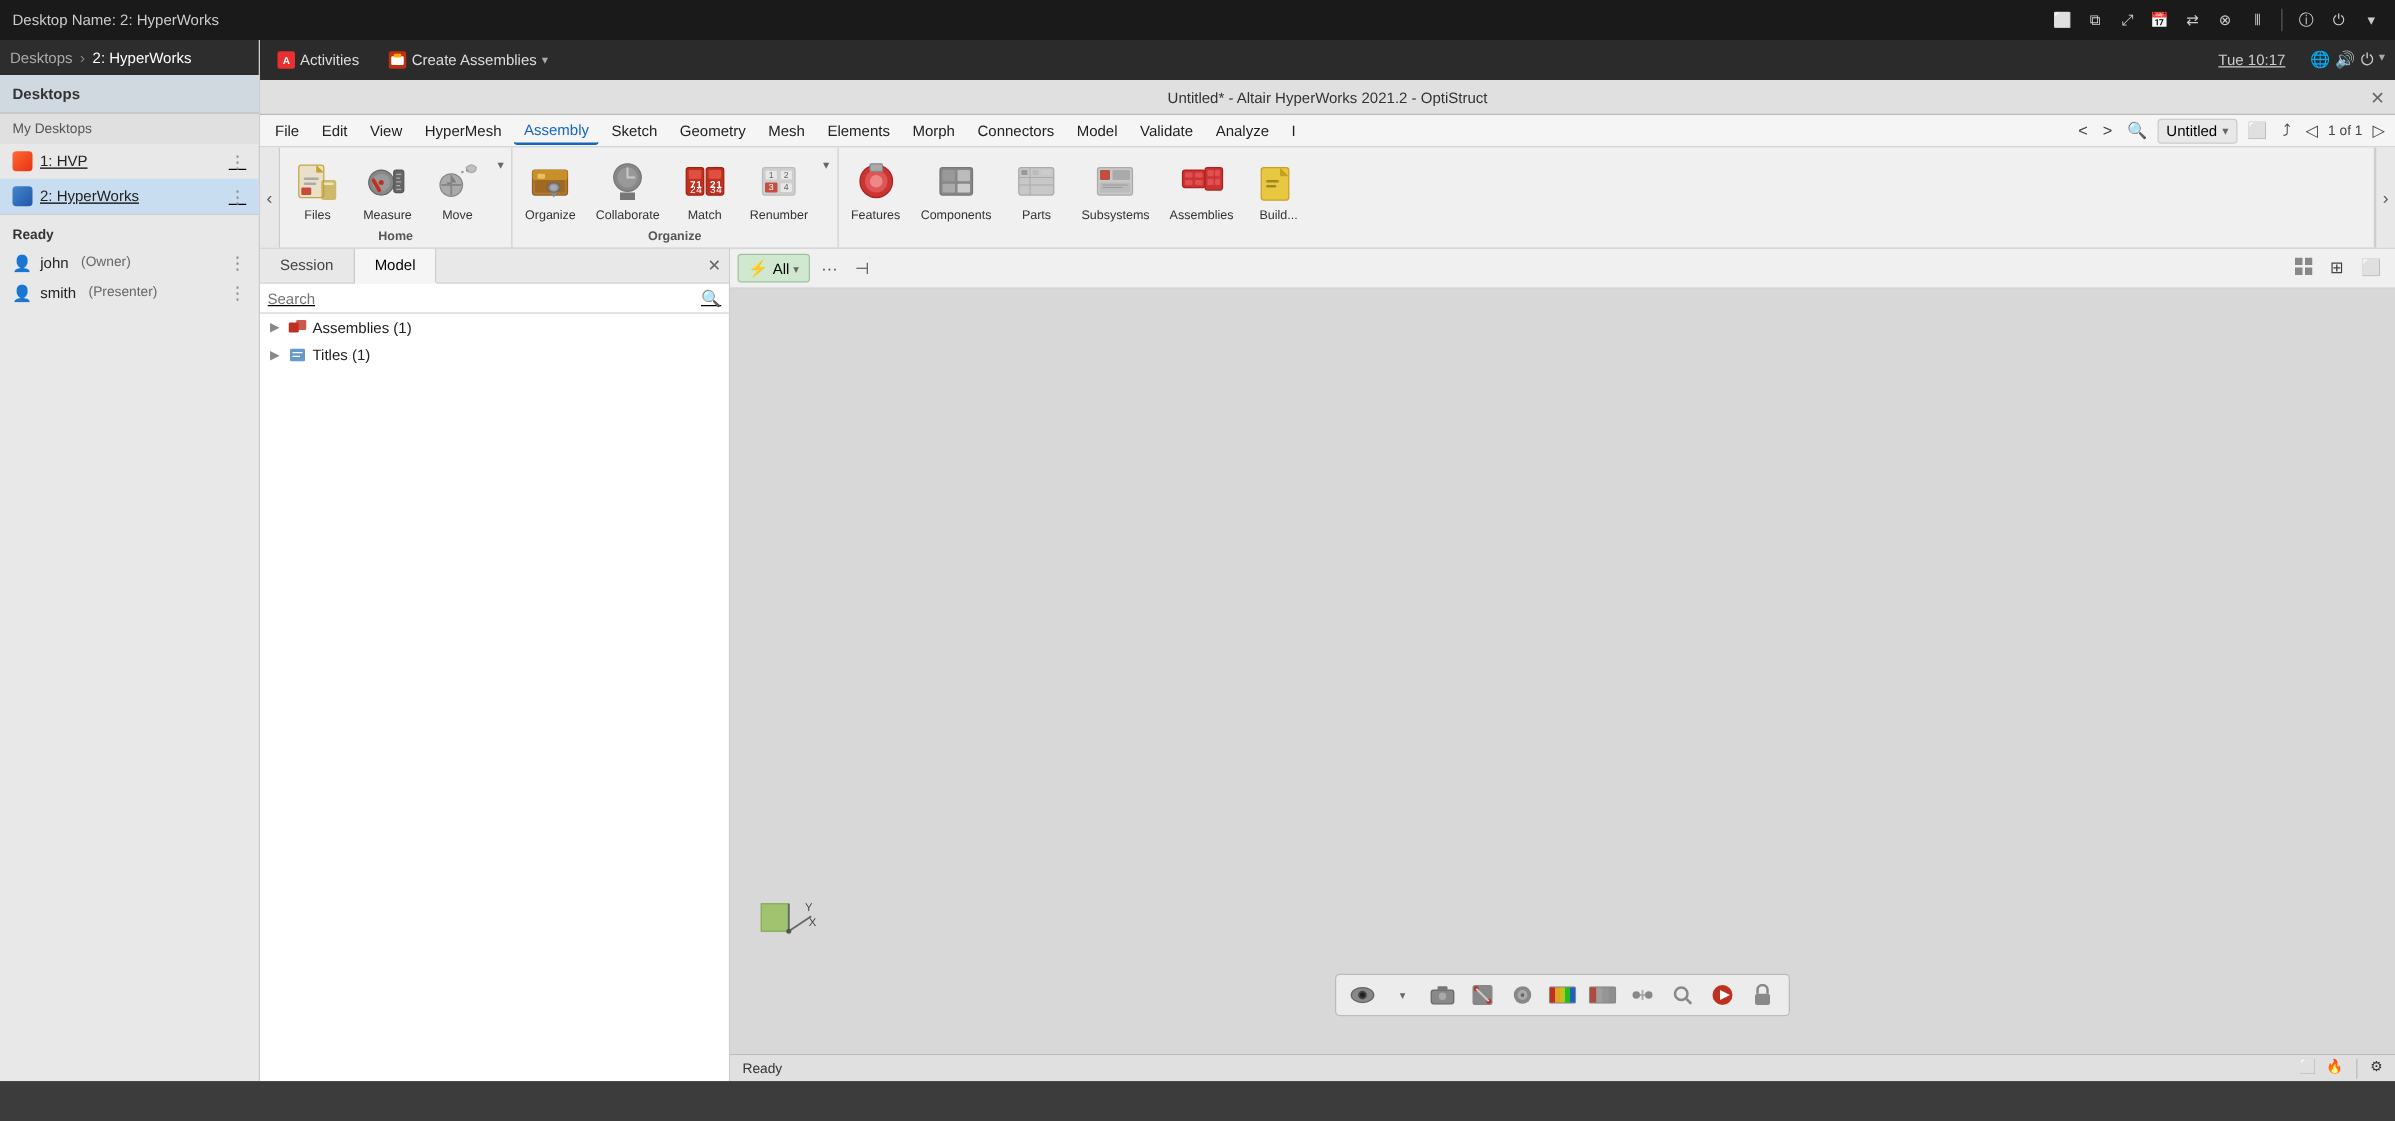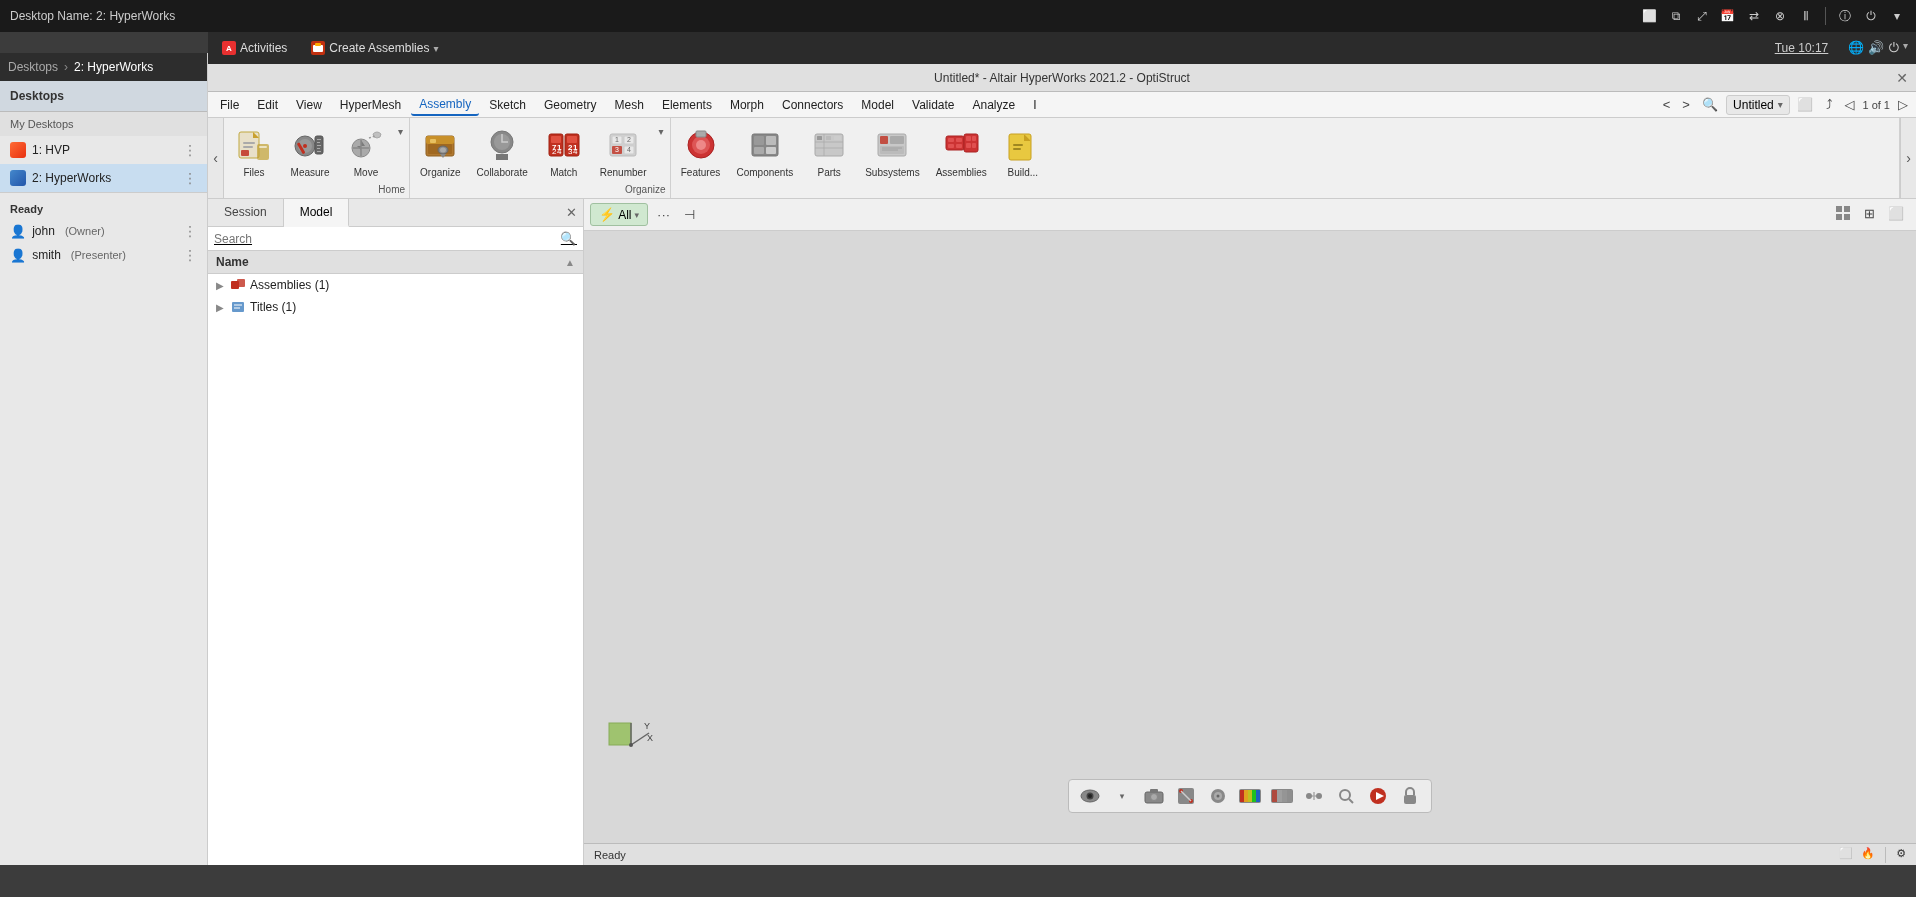--- a/index.html
+++ b/index.html
@@ -38,21 +38,20 @@
       height: calc(897px - 64px);
     }
 
     
     #left-sidebar {
       width: 208px;
       background: #e8e8e8;
       display: flex;
       flex-direction: column;
       border-right: 1px solid #ccc;
-      margin-top: 21px;
     }
     #sidebar-header {
       padding: 8px 10px;
       background: #d0d8e0;
       font-weight: bold;
       font-size: 12px;
       color: #333;
       border-bottom: 1px solid #bbb;
     }
     #sidebar-section-label {
@@ -60,20 +59,21 @@
       font-size: 11px;
       color: #555;
       background: #e0e0e0;
     }
     .desktop-item {
       display: flex;
       align-items: center;
       padding: 6px 10px;
       gap: 6px;
       cursor: pointer;
+      text-decoration: underline;
     }
     .desktop-item.active { background: #c8ddf0; }
     .desktop-item-icon { width: 16px; height: 16px; border-radius: 3px; flex-shrink: 0; display: flex; align-items: center; justify-content: center; font-size: 10px; }
     .desktop-item-label { flex: 1; font-size: 12px; color: #222; }
     .desktop-item-menu { color: #888; font-size: 14px; cursor: pointer; }
 
     #user-section {
       border-top: 1px solid #ccc;
       padding: 6px 0;
     }
@@ -200,25 +200,25 @@
       border-right: 1px solid #d0d0d0;
       padding: 4px 4px 0 4px;
     }
     .ribbon-group-items {
       display: flex;
       gap: 4px;
       flex: 1;
       align-items: flex-start;
     }
     .ribbon-group-label {
-      text-align: right;
+      text-align: center;
       font-size: 10px;
       color: #555;
       padding: 2px 0 3px 0;
-      font-weight: normal;
+      font-weight: bold;
     }
     .ribbon-item {
       display: flex;
       flex-direction: column;
       align-items: center;
       cursor: pointer;
       padding: 3px 6px;
       border-radius: 3px;
       min-width: 52px;
     }
@@ -790,24 +790,20 @@
       <div id="left-panel">
         <span id="panel-close">✕</span>
         <div id="panel-tabs">
           <div class="panel-tab">Session</div>
           <div class="panel-tab active">Model</div>
         </div>
         <div id="search-bar">
           <input id="search-input" type="text" placeholder="Search" style="">
           <span style="color:#888;font-size:13px;">🔍</span>
         </div>
-        <div id="tree-header">
-          <span>Name</span>
-          <span style="margin-left:auto;font-size:10px;color:#888;cursor:pointer;">▲</span>
-        </div>
         <div id="tree-content">
           <div class="tree-item">
             <span class="tree-expand">▶</span>
             <svg class="tree-item-icon" viewBox="0 0 16 16" width="16" height="16">
               <rect x="1" y="4" width="8" height="8" rx="1" fill="#c03020"></rect>
               <rect x="7" y="2" width="8" height="8" rx="1" fill="#c03020" opacity="0.8"></rect>
             </svg>
             <span>Assemblies (1)</span>
           </div>
           <div class="tree-item">

